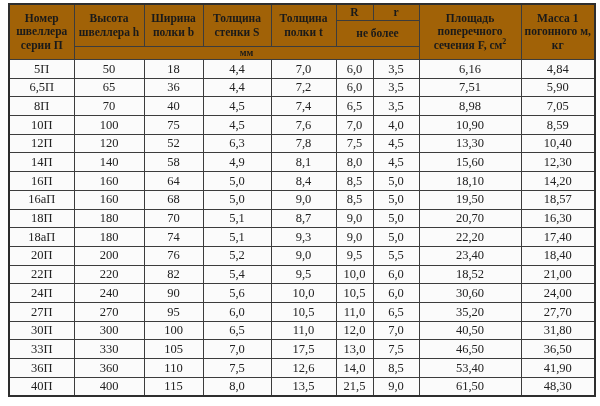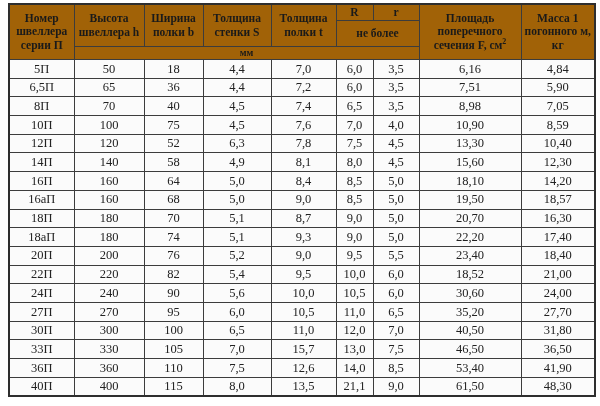--- a/index.html
+++ b/index.html
@@ -268,21 +268,21 @@
           <td>12,0</td>
           <td>7,0</td>
           <td>40,50</td>
           <td>31,80</td>
         </tr>
         <tr>
           <td>33П</td>
           <td>330</td>
           <td>105</td>
           <td>7,0</td>
-          <td>15,7</td>
+          <td>17,5</td>
           <td>13,0</td>
           <td>7,5</td>
           <td>46,50</td>
           <td>36,50</td>
         </tr>
         <tr>
           <td>36П</td>
           <td>360</td>
           <td>110</td>
           <td>7,5</td>
@@ -291,20 +291,20 @@
           <td>8,5</td>
           <td>53,40</td>
           <td>41,90</td>
         </tr>
         <tr>
           <td>40П</td>
           <td>400</td>
           <td>115</td>
           <td>8,0</td>
           <td>13,5</td>
-          <td>21,1</td>
+          <td>21,5</td>
           <td>9,0</td>
           <td>61,50</td>
           <td>48,30</td>
         </tr>
       </tbody>
   </table>
 </div>
 
 </body></html>

